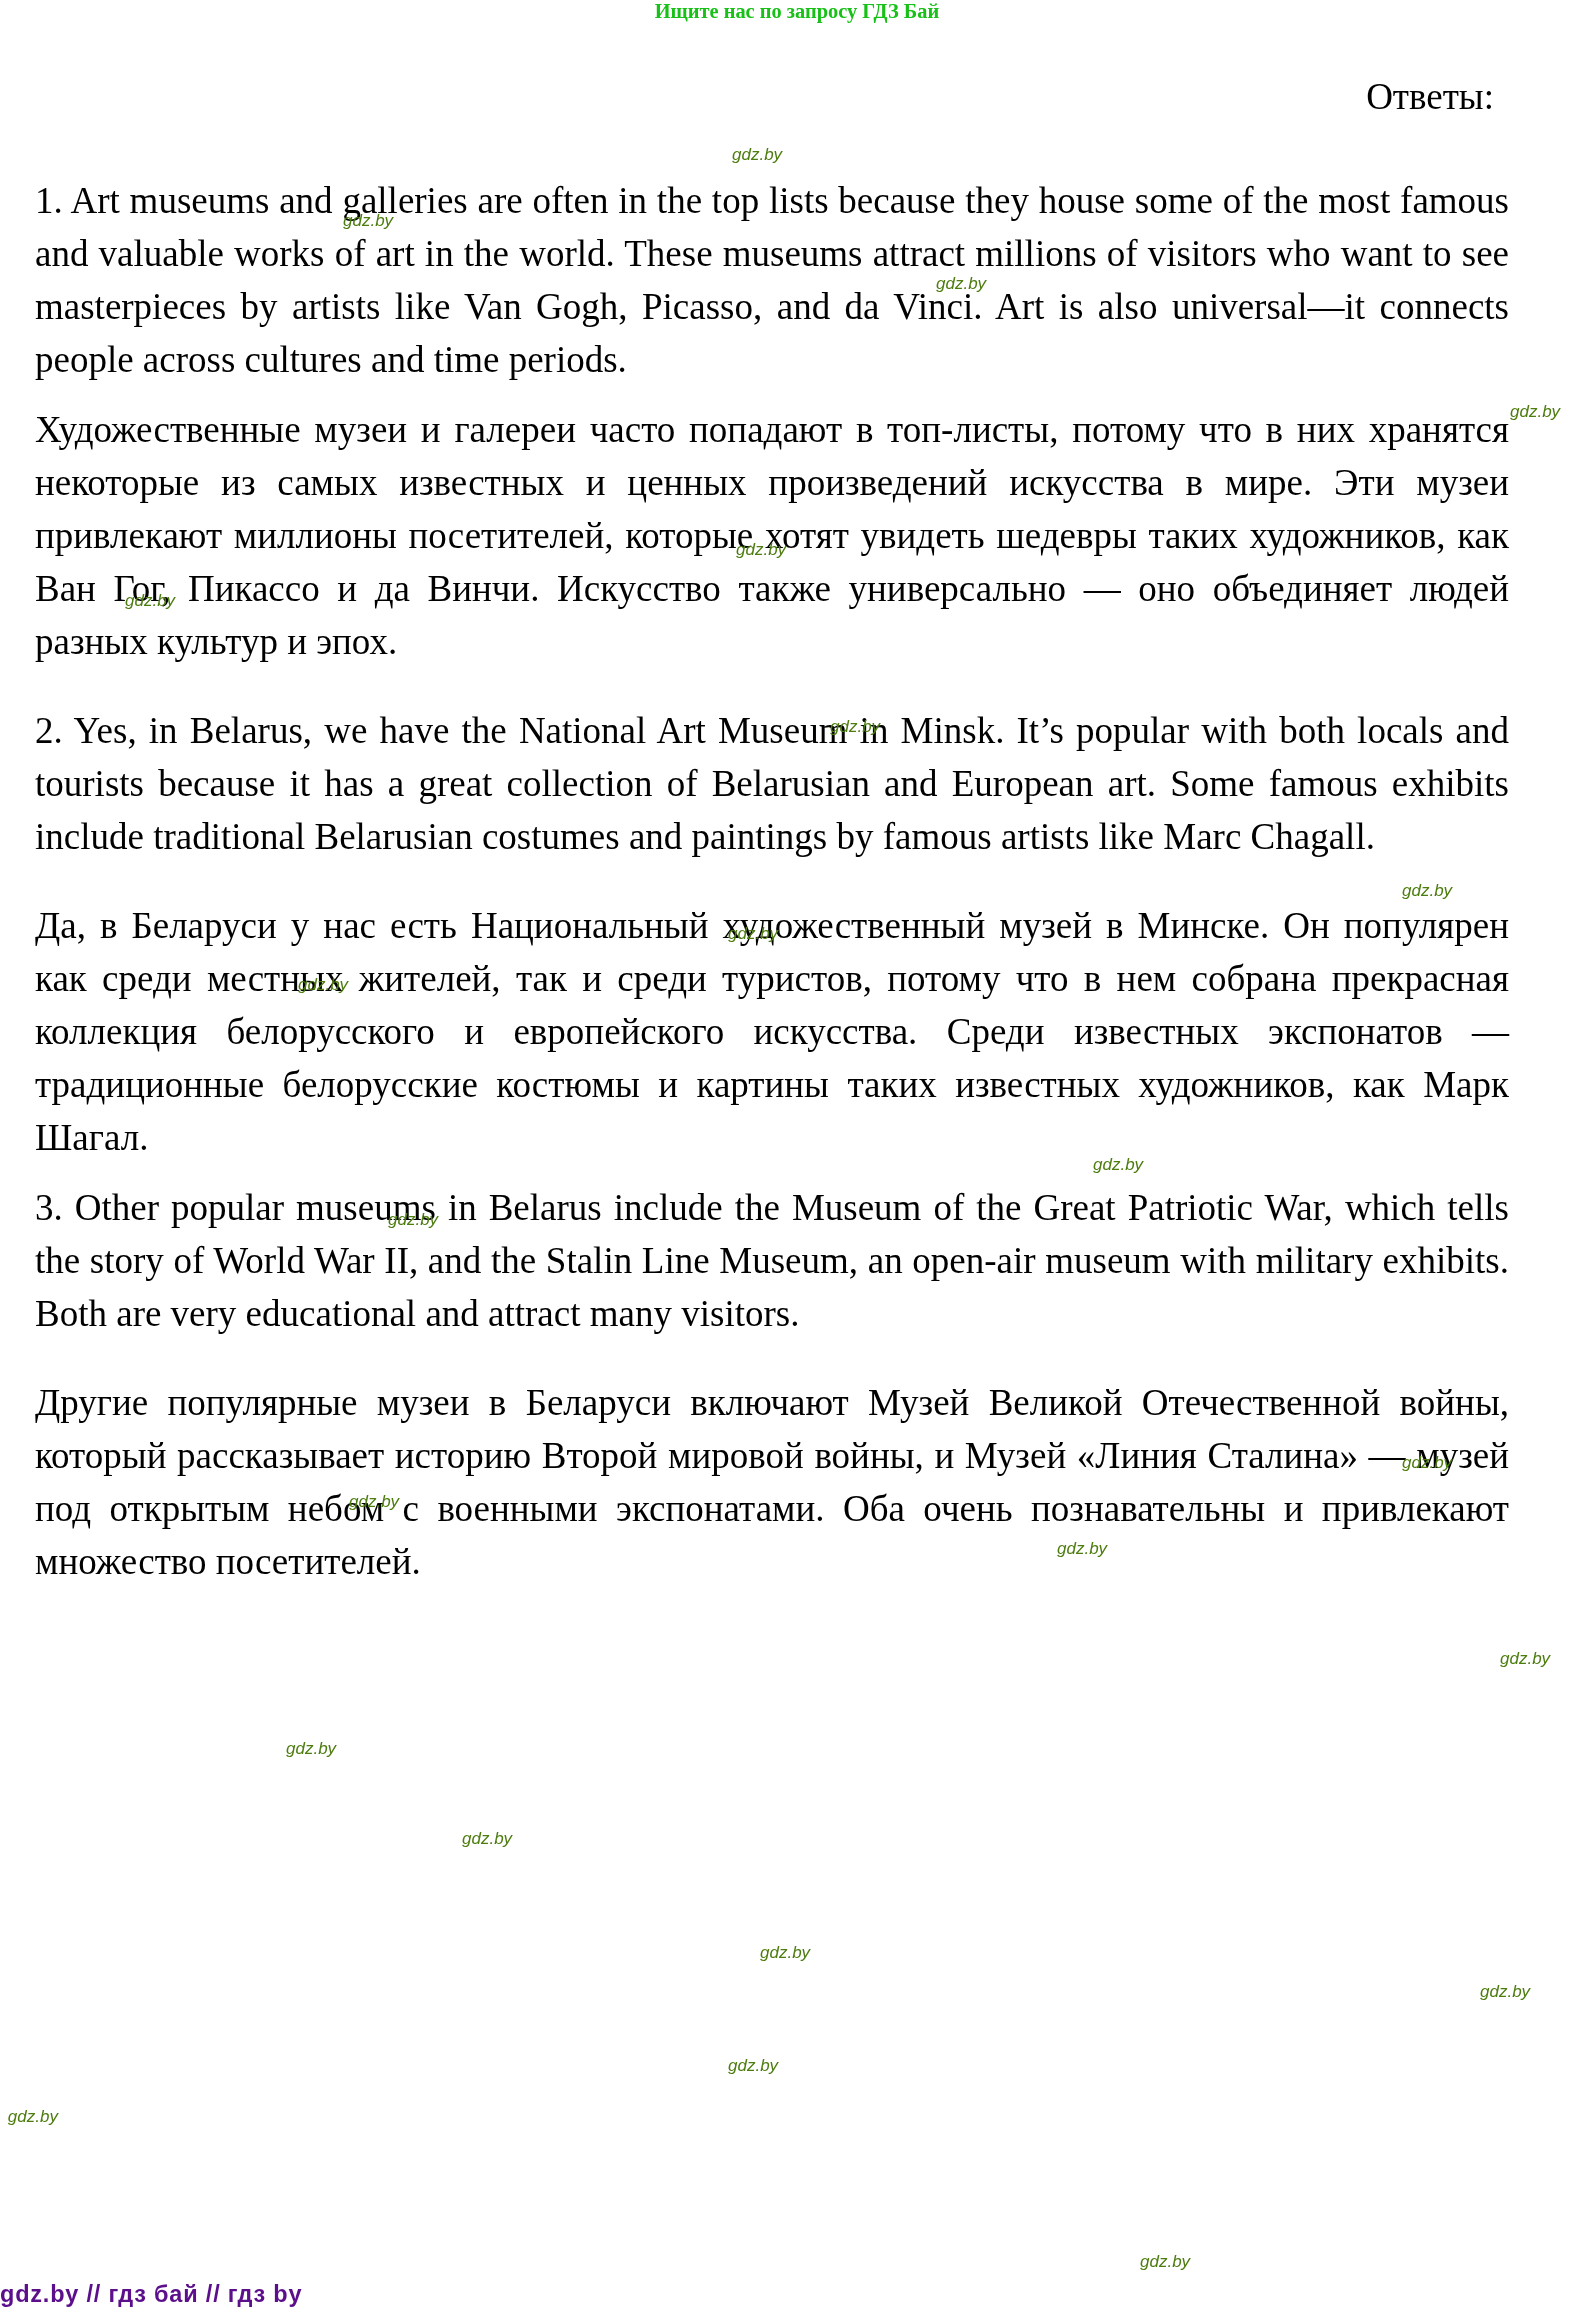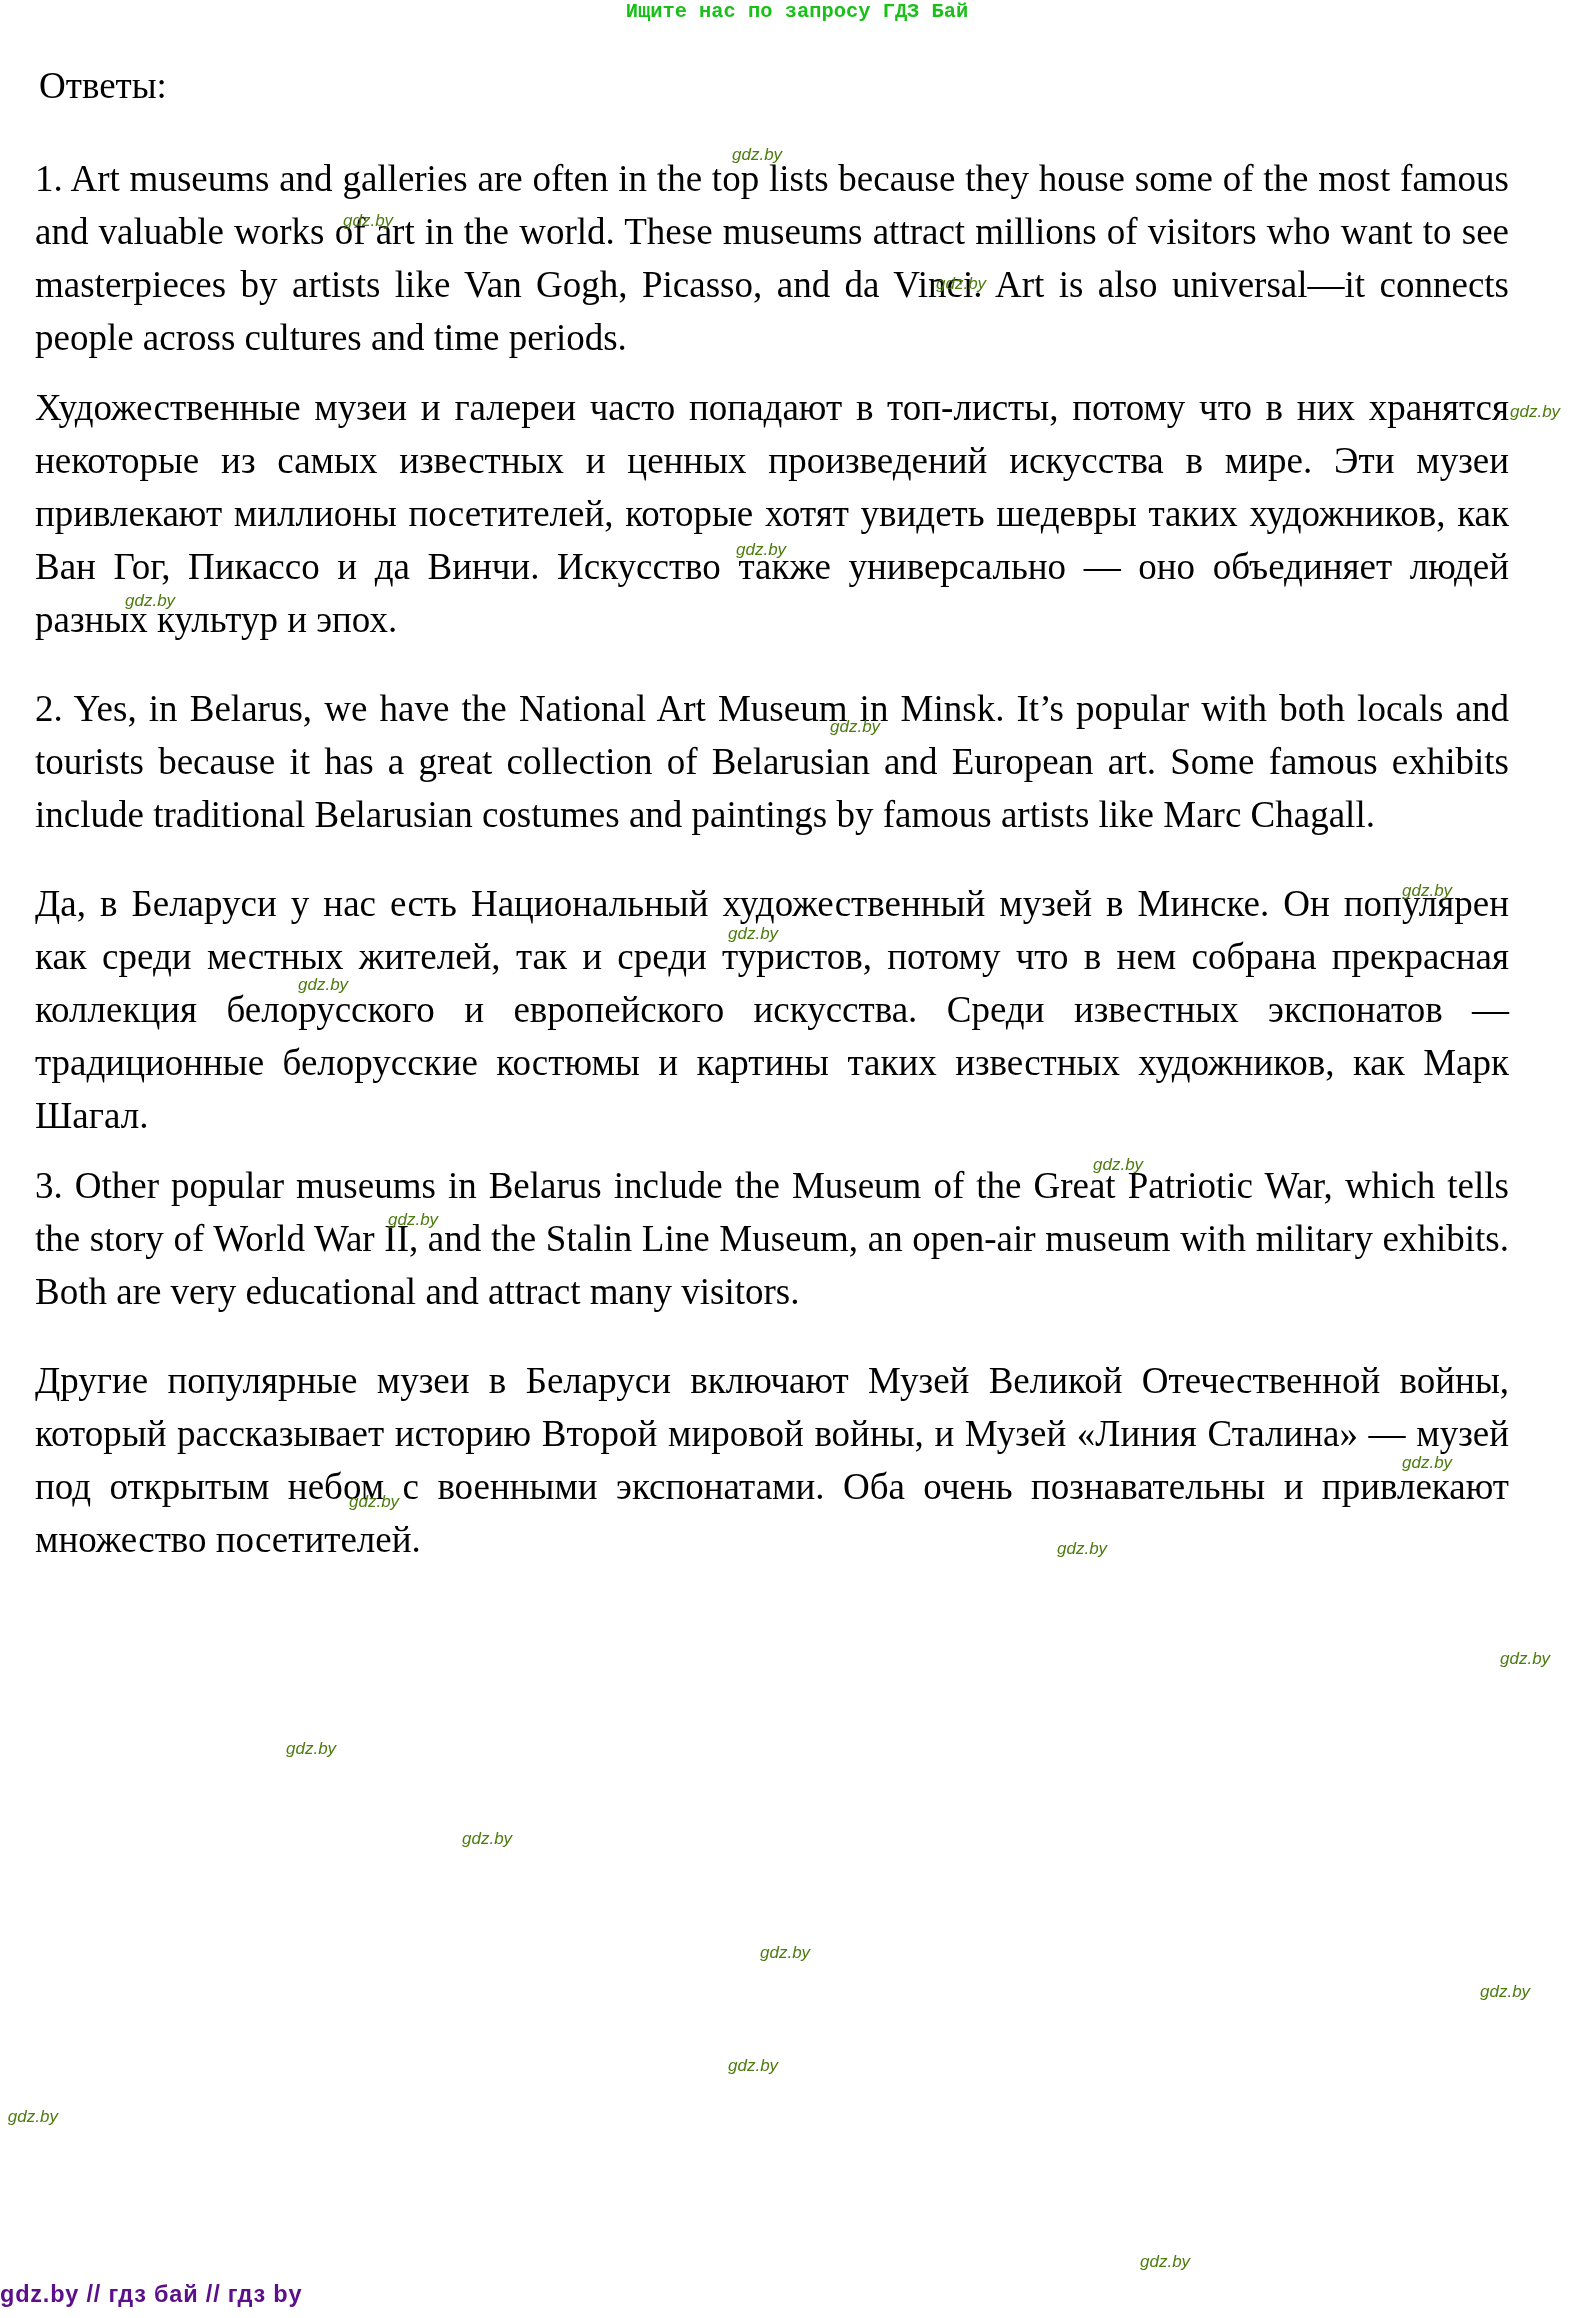--- a/index.html
+++ b/index.html
@@ -16,21 +16,21 @@
     color: #000000;
   }
 
   
   .promo-banner {
     position: absolute;
     top: 0px;
     left: 0;
     width: 100%;
     text-align: center;
-    font-family: Liberation Mono, monospace;
+    font-family: Liberation Serif, serif;
     font-size: 20.4px;
     font-weight: 700;
     color: #18c018;
     letter-spacing: 0px;
     line-height: 23.5px;
   }
 
   
   .doc-body {
     position: absolute;
@@ -47,23 +47,24 @@
     text-justify: inter-word;
     letter-spacing: 0px;
   }
   .para.ru { }
   .para.en { }
 
   .spacer-sm { height: 17px; }
   .spacer-md { height: 36px; }
 
   .answers-label {
-    margin: 4px;
+    margin: 15px;
     font-size: 37px;
     line-height: 53px;
+    text-align: right;
   }
 
   
   .wm {
     position: absolute;
     font-family: "Liberation Sans", "DejaVu Sans", sans-serif;
     font-size: 17px;
     font-weight: 400;
     color: #4d7c0f;
     white-space: nowrap;

